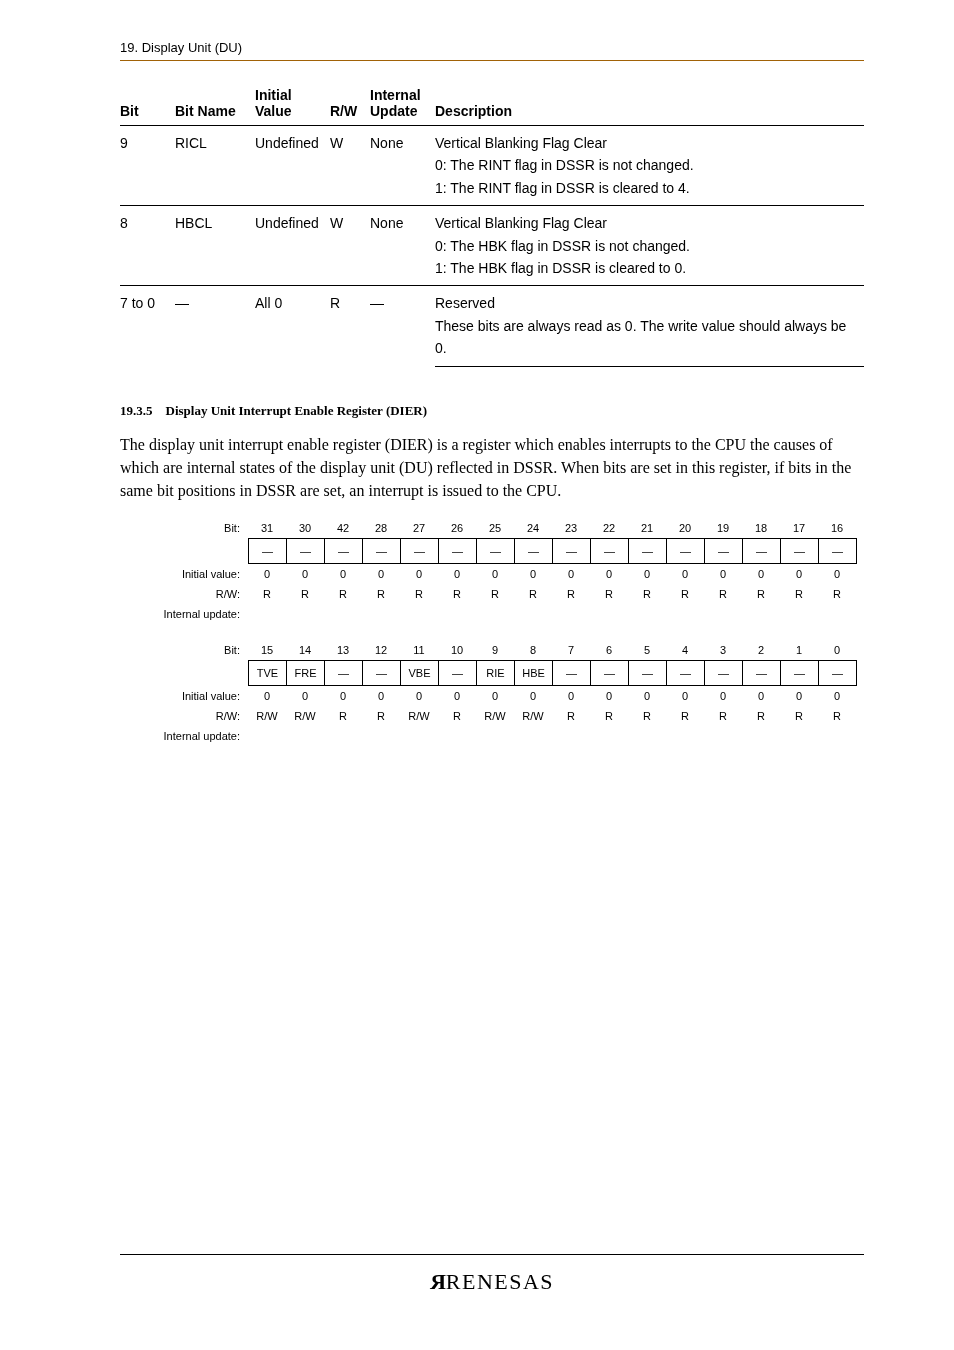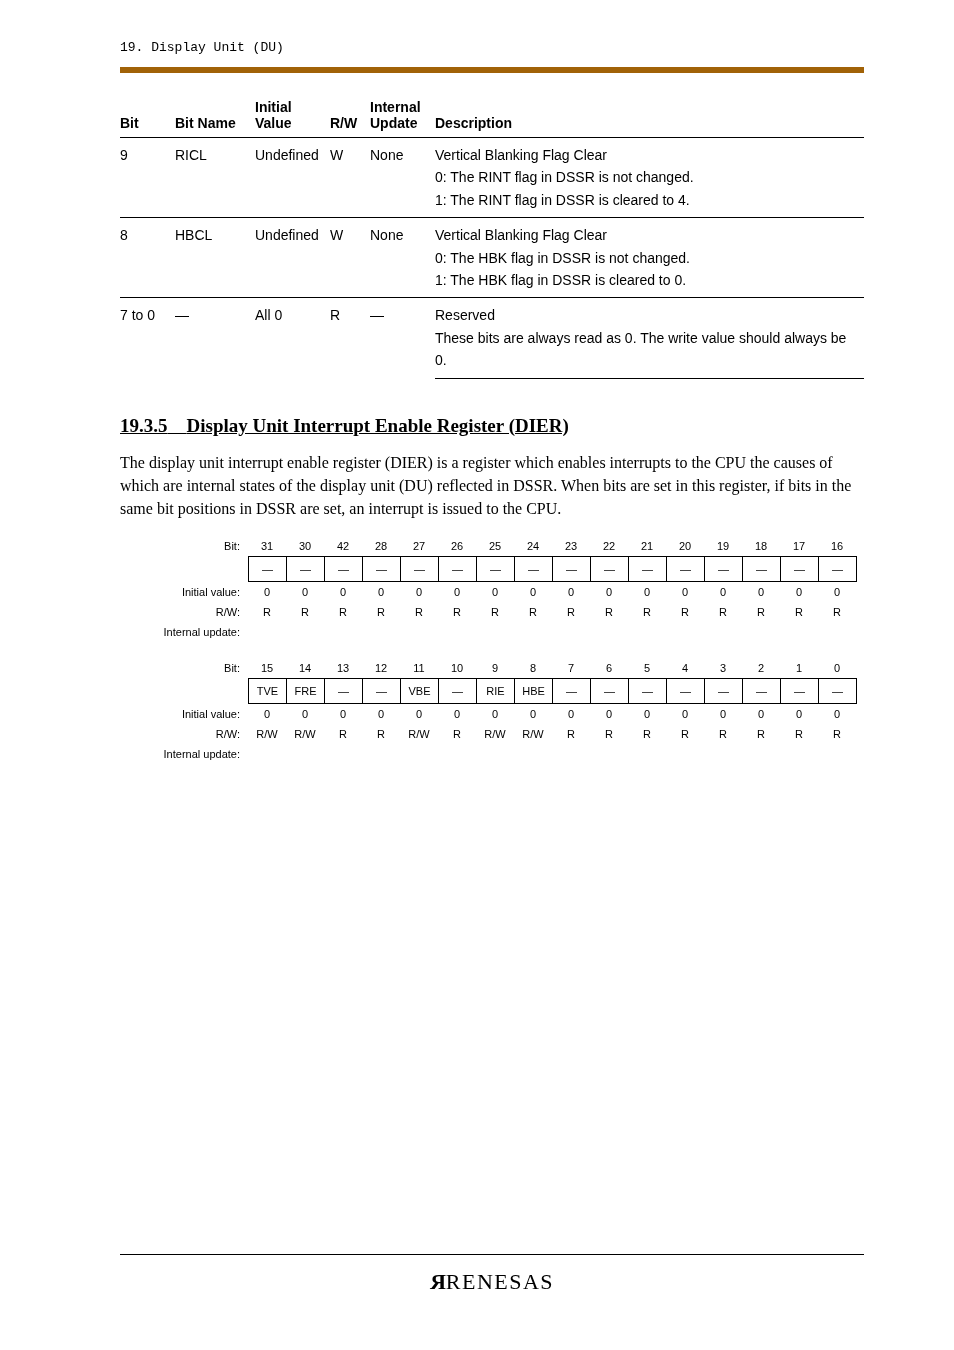--- a/index.html
+++ b/index.html
@@ -12,23 +12,23 @@
   }
   .page {
     width: 954px;
     min-height: 1350px;
     box-sizing: border-box;
     padding: 40px 90px 40px 120px;
     position: relative;
   }
   .section-header {
     font-size: 13px;
-    font-family: Liberation Mono, monospace;
-    border-bottom: 6px solid #a16207;
-    padding-bottom: 12px;
+    font-family: Liberation Sans, sans-serif;
+    border-bottom: 1px solid #a16207;
+    padding-bottom: 5px;
     margin-bottom: 22px;
   }
   
   .desc-table {
     width: 100%;
     border-collapse: collapse;
     font-family: Arial, Helvetica, sans-serif;
     font-size: 14px;
   }
   .desc-table thead th {
@@ -47,24 +47,23 @@
   .row-top td {
     border-top: 1px solid #000;
   }
   .last-row td {
     border-bottom: 1px solid #000;
   }
   
   .subheading {
     font-family: "Times New Roman", Times, serif;
     font-weight: bold;
-    font-size: 19px;
+    font-size: 13px;
     margin-top: 36px;
     margin-bottom: 14px;
-    text-decoration: underline;
   }
   .body-text {
     font-family: "Times New Roman", Times, serif;
     font-size: 16px;
     line-height: 1.45;
     margin-bottom: 10px;
   }
   
   .reg-block {
     font-family: Arial, Helvetica, sans-serif;

